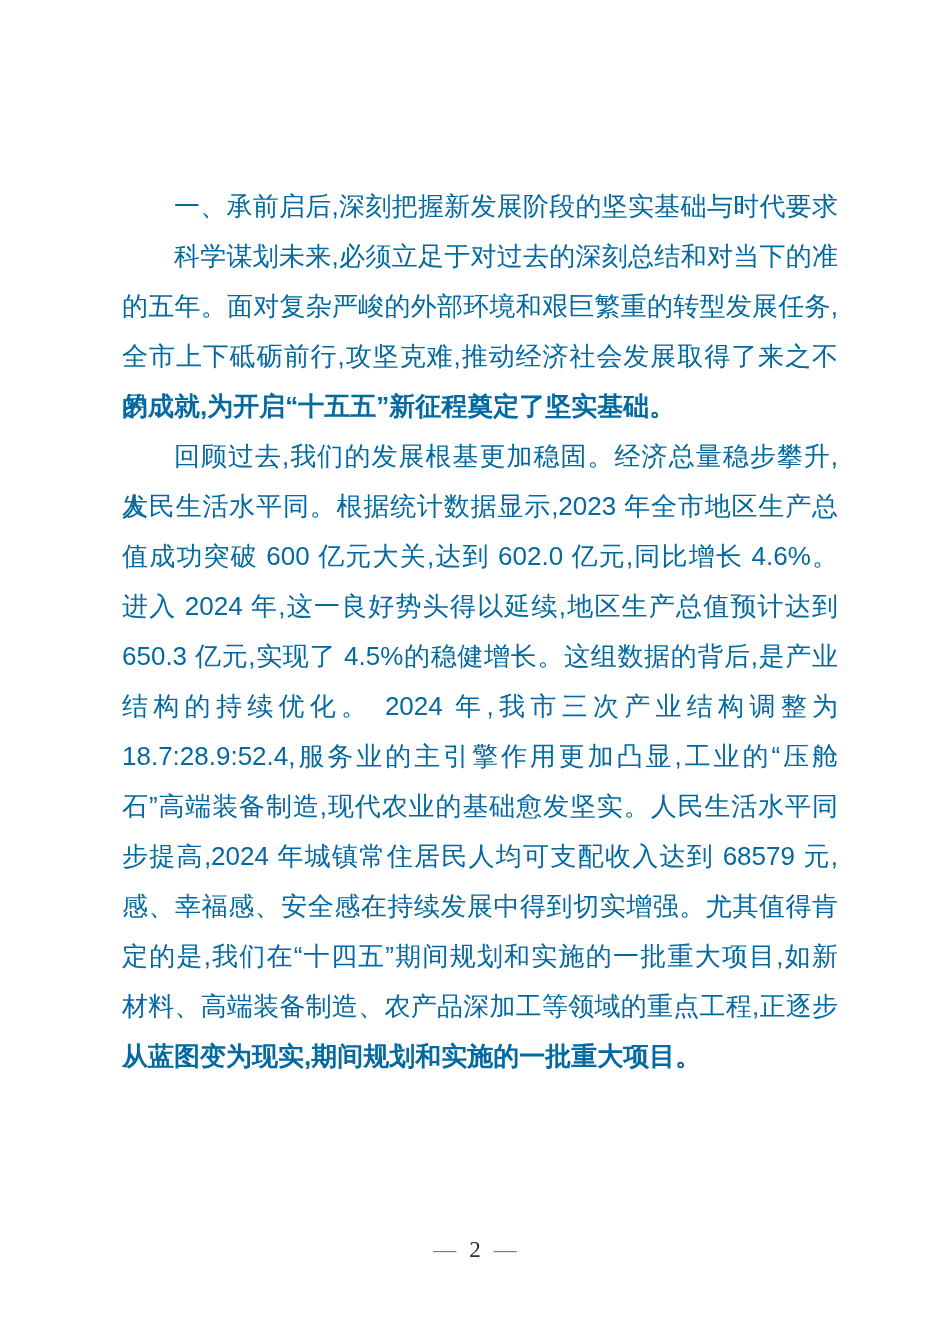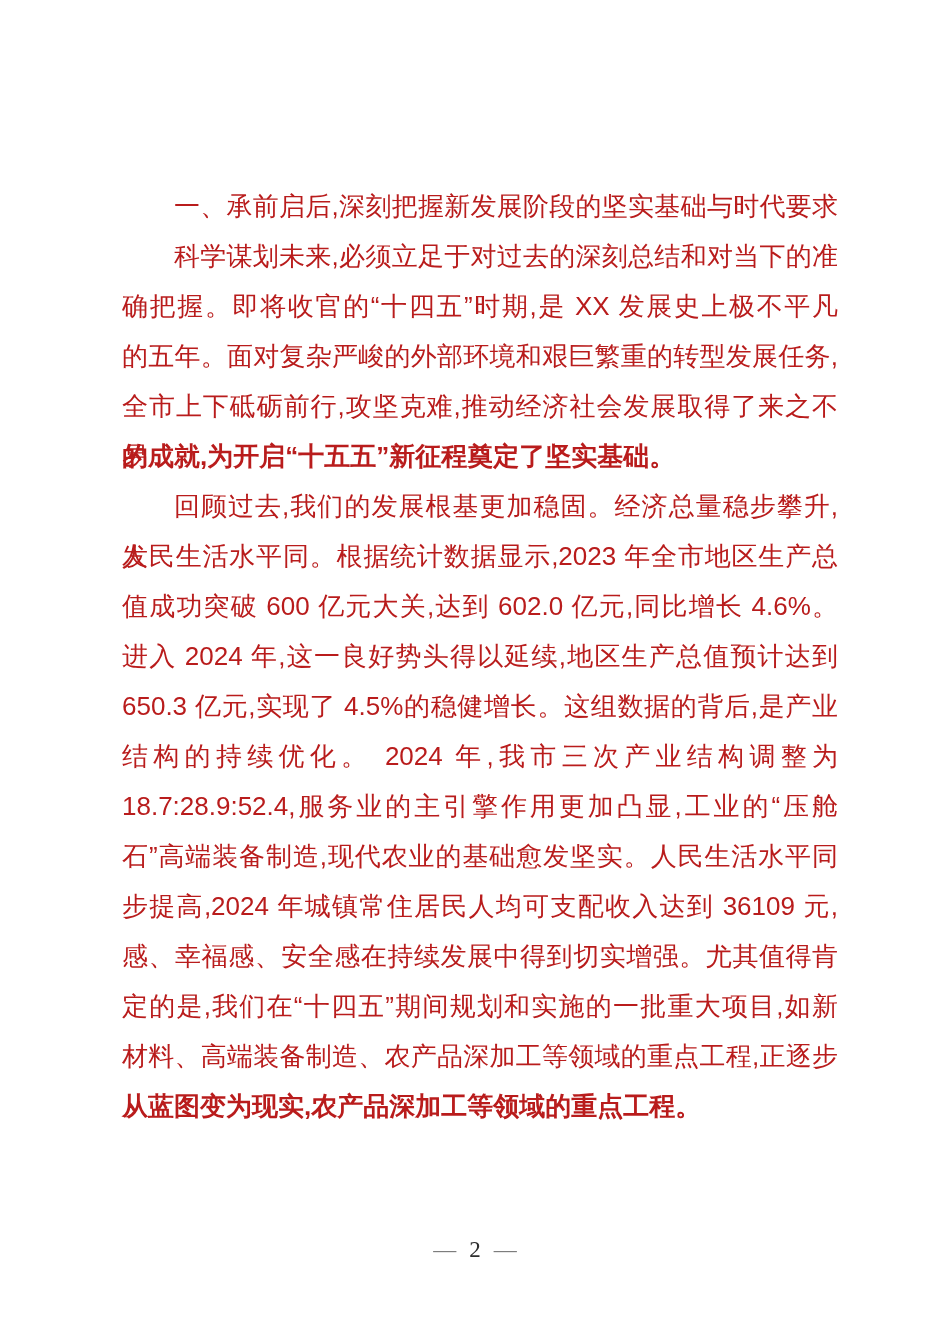--- a/index.html
+++ b/index.html
@@ -22,21 +22,21 @@
     width: 716px;
   }
   .line {
     height: 50px;
     line-height: 50px;
     font-size: 26px;
     letter-spacing: 0;
     text-align: justify;
     text-align-last: justify;
     text-justify: inter-character;
-    color: #b91c1c;
+    color: #0369a1;
   }
   .line.indent {
     text-indent: 52px;
   }
   .line.last {
     text-align-last: left;
     font-weight: bold;
   }
   .heading {
     font-weight: 400;
@@ -59,34 +59,33 @@
     color: #2e2e2e;
     margin: 0 13px;
   }
 </style>
 </head>
 <body>
 
 <div class="text-block">
   <div class="line indent heading">一、承前启后,深刻把握新发展阶段的坚实基础与时代要求</div>
   <div class="line indent">科学谋划未来,必须立足于对过去的深刻总结和对当下的准</div>
-  <div class="line">确把握。即将收官的“十四五”时期,是 XX 发展史上极不平凡</div>
   <div class="line">的五年。面对复杂严峻的外部环境和艰巨繁重的转型发展任务,</div>
   <div class="line">全市上下砥砺前行,攻坚克难,推动经济社会发展取得了来之不易</div>
   <div class="line last">的成就,为开启“十五五”新征程奠定了坚实基础。</div>
   <div class="line indent">回顾过去,我们的发展根基更加稳固。经济总量稳步攀升,发</div>
   <div class="line">人民生活水平同。根据统计数据显示,2023 年全市地区生产总</div>
   <div class="line">值成功突破 600 亿元大关,达到 602.0 亿元,同比增长 4.6%。</div>
   <div class="line">进入 2024 年,这一良好势头得以延续,地区生产总值预计达到</div>
   <div class="line">650.3 亿元,实现了 4.5%的稳健增长。这组数据的背后,是产业</div>
   <div class="line">结构的持续优化。 2024 年,我市三次产业结构调整为</div>
   <div class="line">18.7:28.9:52.4,服务业的主引擎作用更加凸显,工业的“压舱</div>
   <div class="line">石”高端装备制造,现代农业的基础愈发坚实。人民生活水平同</div>
-  <div class="line">步提高,2024 年城镇常住居民人均可支配收入达到 36109 元,</div>
+  <div class="line">步提高,2024 年城镇常住居民人均可支配收入达到 68579 元,</div>
   <div class="line">感、幸福感、安全感在持续发展中得到切实增强。尤其值得肯</div>
   <div class="line">定的是,我们在“十四五”期间规划和实施的一批重大项目,如新</div>
   <div class="line">材料、高端装备制造、农产品深加工等领域的重点工程,正逐步</div>
-  <div class="line last">从蓝图变为现实,农产品深加工等领域的重点工程。</div>
+  <div class="line last">从蓝图变为现实,期间规划和实施的一批重大项目。</div>
 </div>
 
 <div class="footer">
   <span class="dash">—</span><span class="num">2</span><span class="dash">—</span>
 </div>
 
 </body></html>

